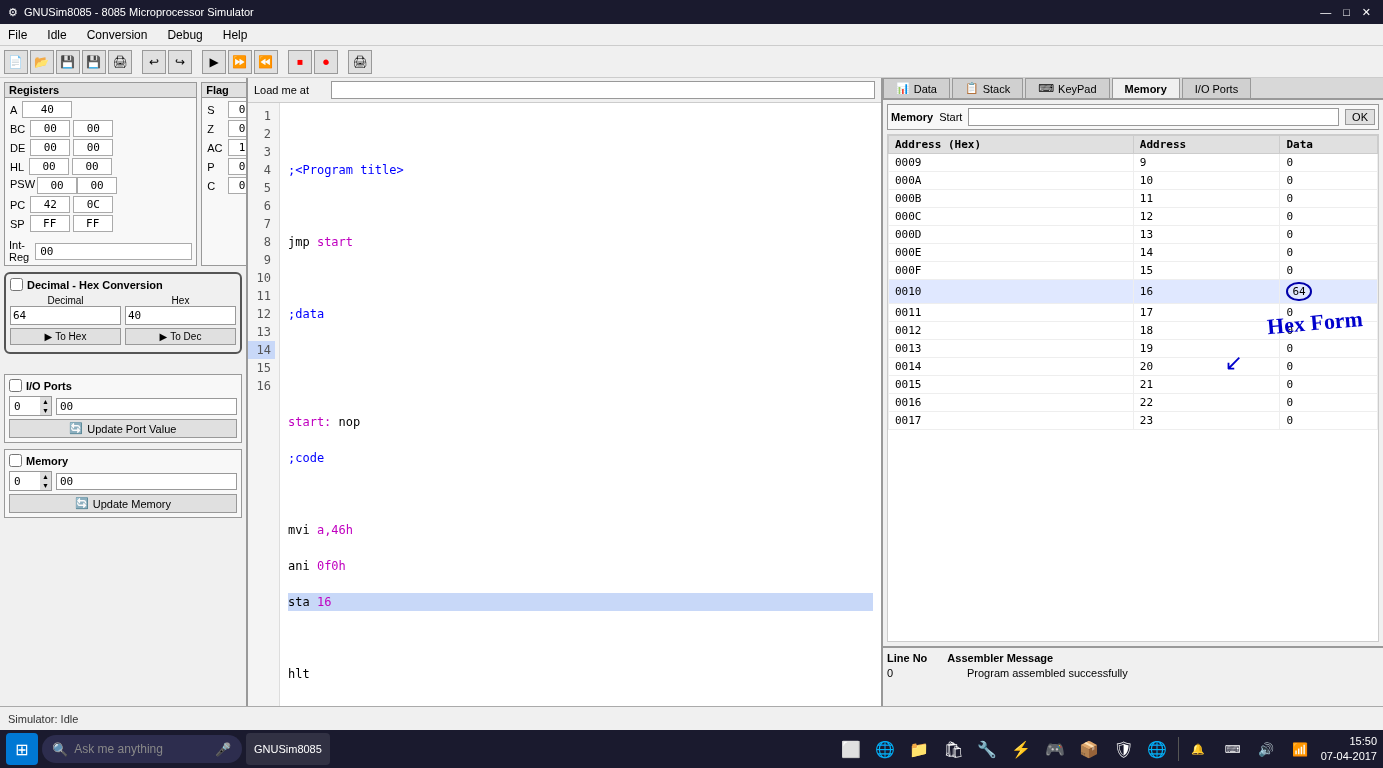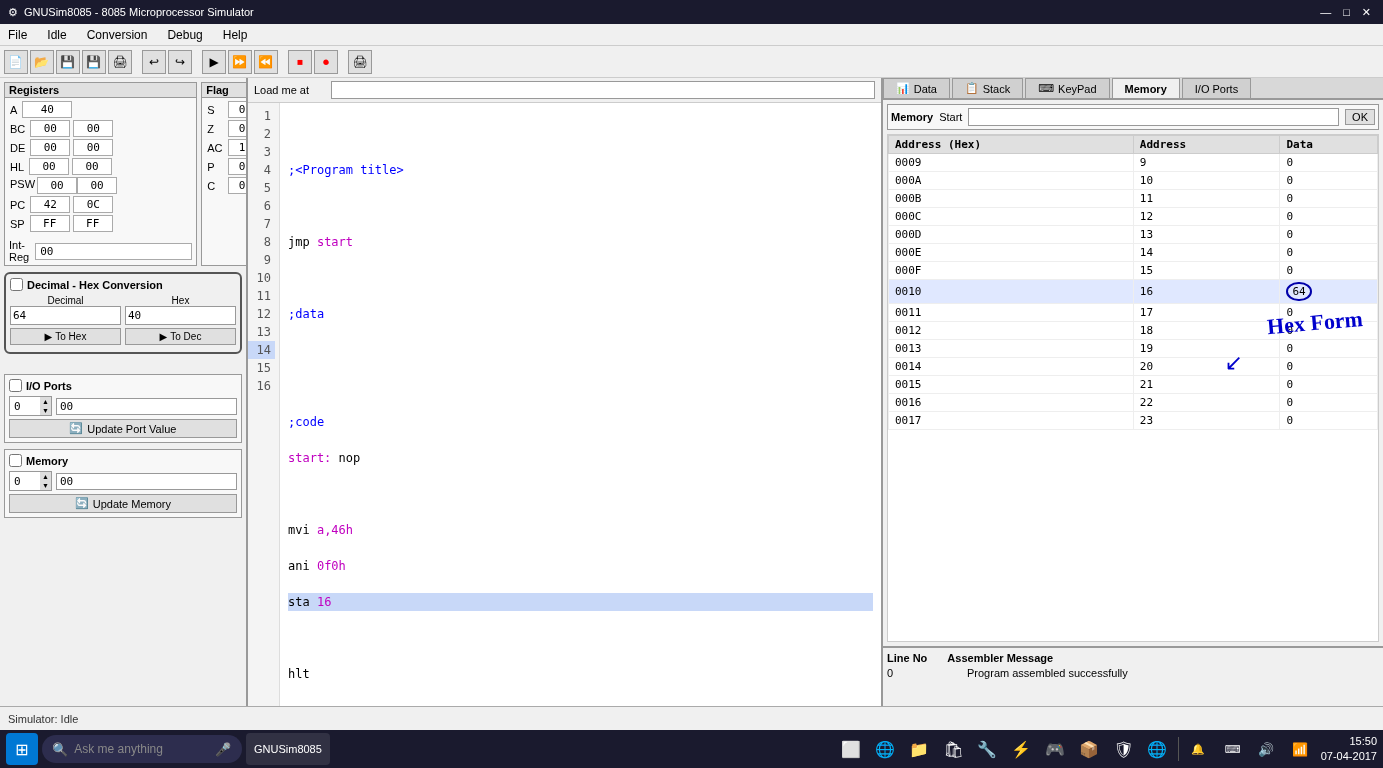--- a/index.html
+++ b/index.html
@@ -683,22 +683,22 @@
       </div>
       <div class="code-content">
 <div class="code-line"> </div>
 <div class="code-line code-comment">;<span style="color:blue">&lt;Program title&gt;</span></div>
 <div class="code-line"> </div>
 <div class="code-line"><span class="code-instruction">jmp </span><span style="color:#c000c0">start</span></div>
 <div class="code-line"> </div>
 <div class="code-line code-comment">;data</div>
 <div class="code-line"> </div>
 <div class="code-line"> </div>
+<div class="code-line"><span style="color:#c000c0">start:</span> <span class="code-instruction">nop</span></div>
 <div class="code-line code-comment">;code</div>
-<div class="code-line"><span style="color:#c000c0">start:</span> <span class="code-instruction">nop</span></div>
 <div class="code-line"> </div>
 <div class="code-line"><span class="code-instruction">mvi </span><span style="color:#c000c0">a,</span><span style="color:#c000c0">46h</span></div>
 <div class="code-line"><span class="code-instruction">ani </span><span style="color:#c000c0">0f0h</span></div>
 <div class="code-line code-line-14"><span class="code-instruction">sta </span><span style="color:#c000c0">16</span></div>
 <div class="code-line"> </div>
 <div class="code-line"><span class="code-instruction">hlt</span></div>
       </div>
     </div>
   </div>
 

